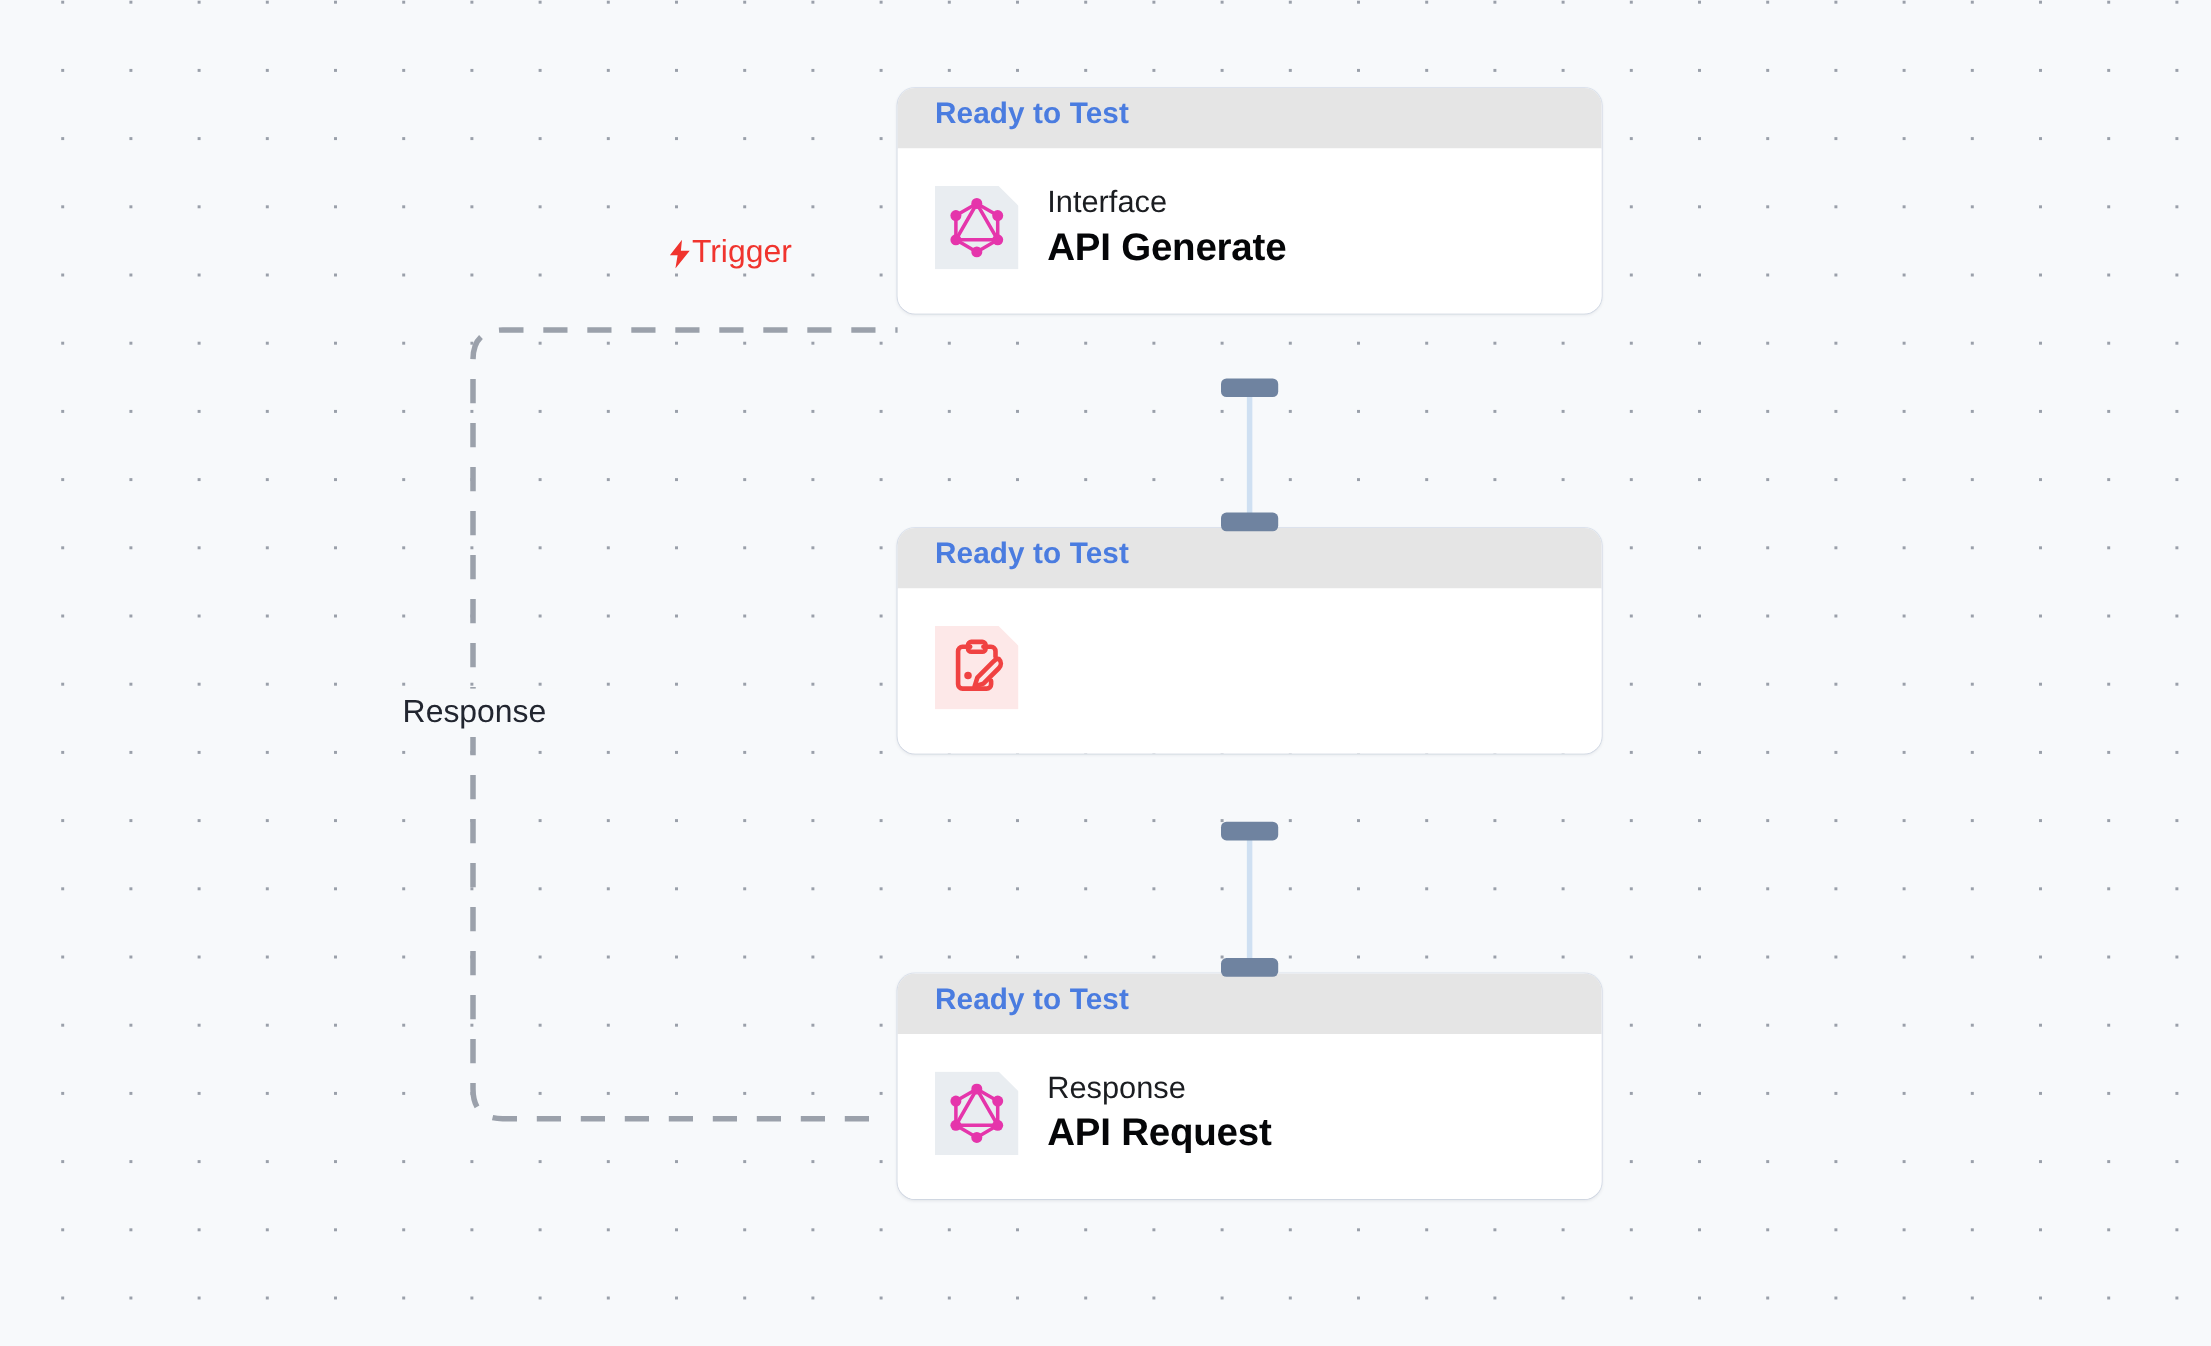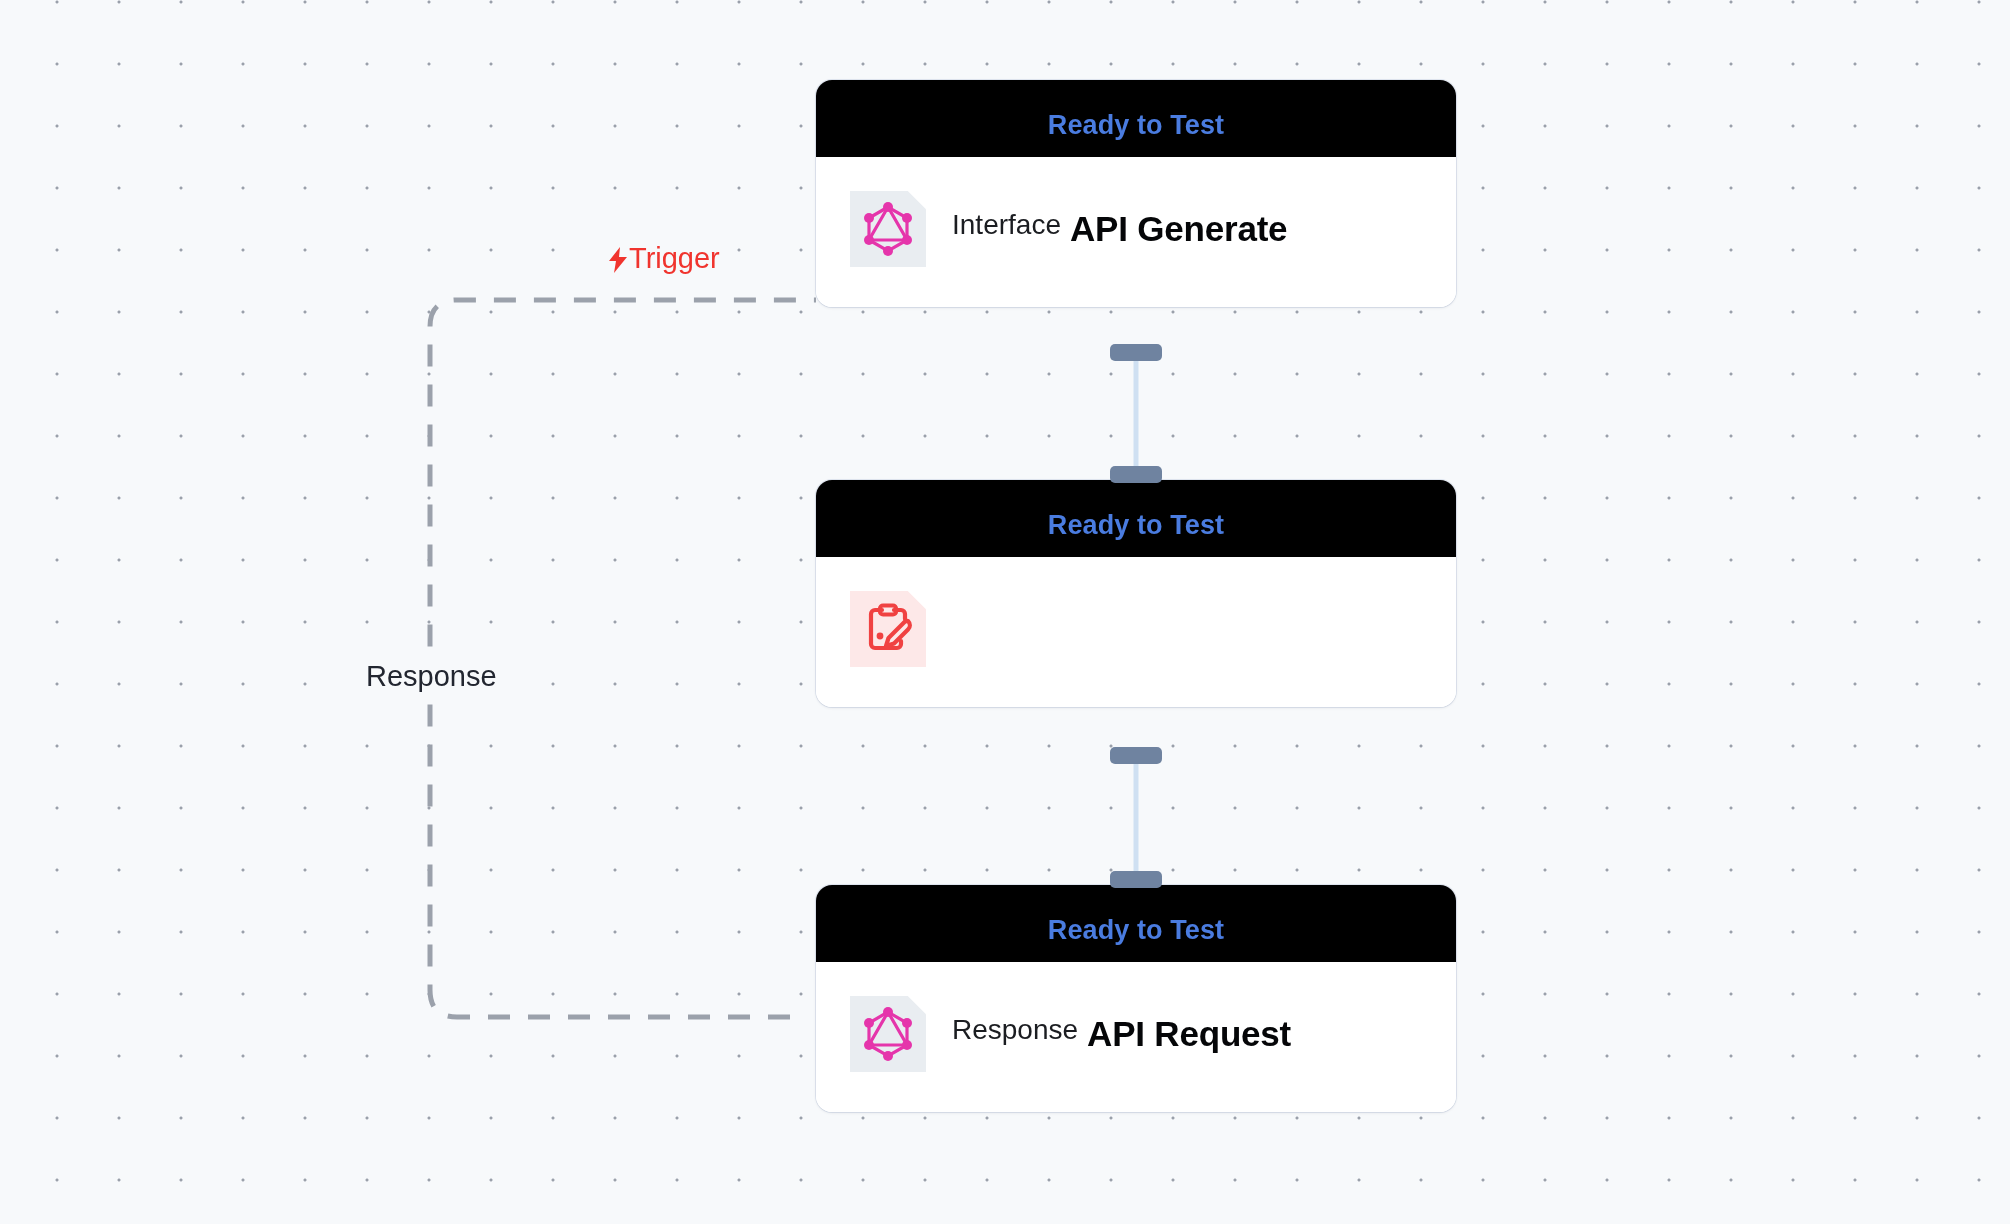--- a/index.html
+++ b/index.html
@@ -35,21 +35,20 @@
     pointer-events: none;
   }
 
   
   .edge-label {
     position: absolute;
     background: #f7f9fb;
     padding: 2px 8px;
     white-space: nowrap;
     line-height: 1.1;
-    margin-top: 29px;
   }
 
   #trigger-label {
     left: 600px;
     top: 212px;
     color: #f0342e;
     font-size: 29px;
     font-weight: 500;
     display: flex;
     align-items: center;
@@ -76,27 +75,26 @@
   .node {
     position: absolute;
     width: 640px;
     background: #ffffff;
     border-radius: 16px;
     box-shadow: 0 1px 3px rgba(35,48,70,.10), 0 0 0 1px rgba(180,195,220,.35);
     overflow: hidden;
   }
 
   .node-header {
-    background: #000000;
-    padding: 30px 34px 16px 34px;
+    background: #e5e5e5;
+    padding: 8px 34px 16px 34px;
     font-size: 27px;
     font-weight: 700;
     color: #4a7ce0;
     letter-spacing: .1px;
-    text-align: center;
   }
 
   .node-body {
     background: #ffffff;
     padding: 34px 34px 40px 34px;
     display: flex;
     align-items: center;
     gap: 26px;
   }
 
@@ -106,21 +104,21 @@
     flex: 0 0 76px;
     display: flex;
     align-items: center;
     justify-content: center;
     
     clip-path: polygon(0 0, 76% 0, 100% 24%, 100% 100%, 0 100%);
   }
   .node-icon.graphql { background: #e9edf1; }
   .node-icon.ai      { background: #fde8e8; }
 
-  .node-text { display: flex; flex-direction: row; gap: 9px; }
+  .node-text { display: flex; flex-direction: column; gap: 9px; }
   .node-kind {
     font-size: 28px;
     font-weight: 400;
     color: #1b1d21;
     line-height: 1;
   }
   .node-title {
     font-size: 35px;
     font-weight: 700;
     color: #050608;

